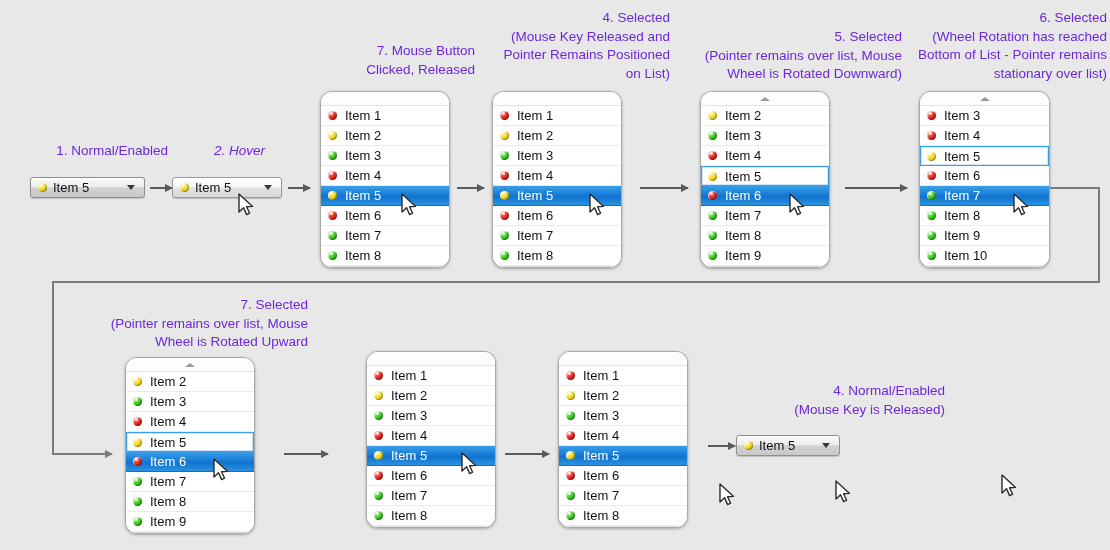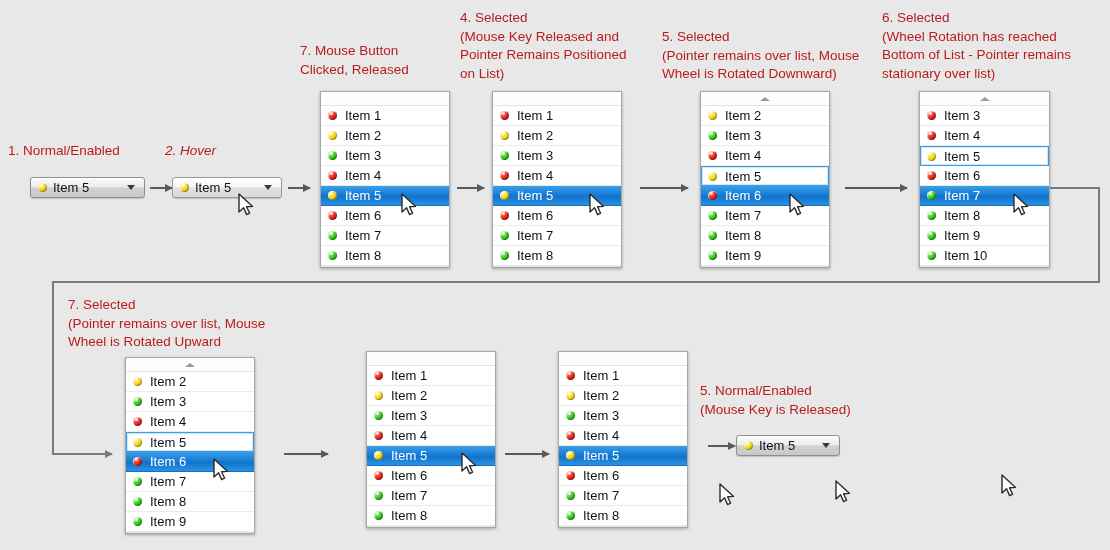--- a/index.html
+++ b/index.html
@@ -11,22 +11,22 @@
     overflow:hidden;
     position:relative;
   }
   #stage{position:absolute;left:0;top:0;width:1110px;height:550px;}
 
   
   .caption{
     position:absolute;
     font-size:13.5px;
     line-height:18.5px;
-    text-align:left;
-    color:#b91c1c;
+    text-align:right;
+    color:#6d28d9;
     white-space:pre-line;
     letter-spacing:0px;
   }
 
   
   .combo{
     position:absolute;
     height:21px;
     border:1px solid #8f8f8f;
     border-radius:3px;
@@ -66,21 +66,21 @@
   }
   .b-red{background:radial-gradient(circle at 35% 30%, #ff6b5e 0%, #e02317 55%, #a30d05 100%);}
   .b-yellow{background:radial-gradient(circle at 35% 30%, #ffef72 0%, #f2d413 55%, #b49a00 100%);}
   .b-green{background:radial-gradient(circle at 35% 30%, #8df26b 0%, #2fc313 55%, #159000 100%);}
 
   
   .listbox{
     position:absolute;
     background:#ffffff;
     border:1px solid #a7a7a7;
-    border-radius:0;
+    border-radius:12px;
     box-shadow:0 1px 3px rgba(0,0,0,.30);
     box-sizing:border-box;
     padding:0;
     overflow:hidden;
   }
   .scrollarrow{
     height:13px;
     background:#fdfdfd;
     border-bottom:1px solid #e3e3e3;
     display:flex;align-items:center;justify-content:center;
@@ -164,21 +164,21 @@
 (Wheel Rotation has reached
 Bottom of List - Pointer remains
 stationary over list)</div>
 
   <div class="caption" style="left:68px;top:296px;width:240px;">7. Selected
 (Pointer remains over list, Mouse
 Wheel is Rotated Upward</div>
 
 
 
-  <div class="caption" style="left:700px;top:382px;width:245px;">5. Normal/Enabled
+  <div class="caption" style="left:700px;top:382px;width:245px;">4. Normal/Enabled
 (Mouse Key is Released)</div>
 
   <div class="combo" style="left:30px;top:177px;width:115px;">
     <span class="bullet b-yellow"></span>
     <span class="clabel">Item 5</span>
     <span class="caret"></span>
   </div>
 
   <div class="harrow" style="left:150px;top:187px;width:22px;"></div>
 

